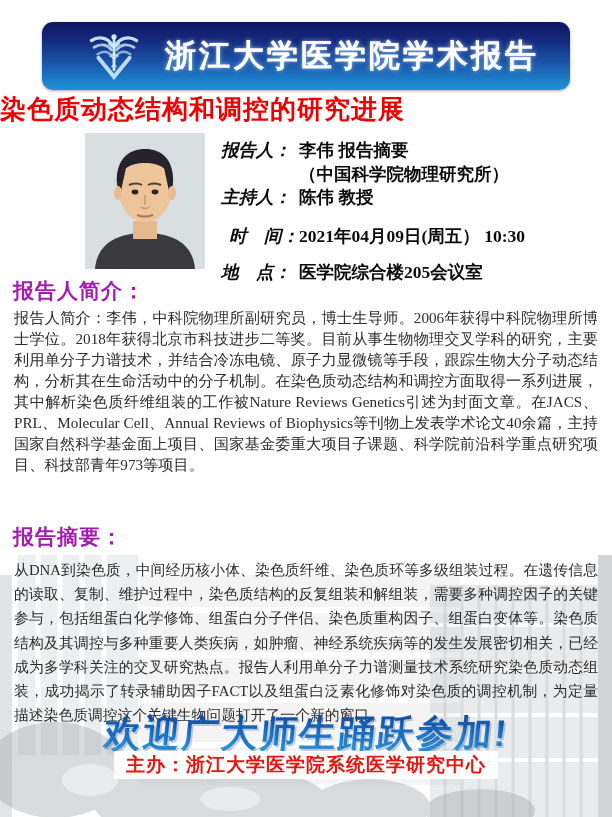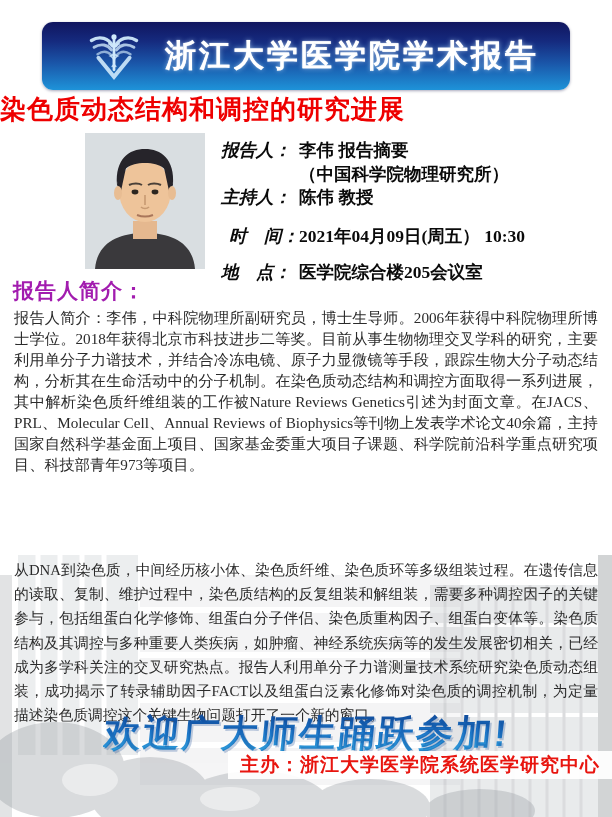--- a/index.html
+++ b/index.html
@@ -61,21 +61,21 @@
     font-size:37px;font-weight:900;letter-spacing:2px;white-space:nowrap;
   }
   .welcome span{
     display:inline-block;transform:skewX(-6deg);
     background:linear-gradient(180deg,#0d3f8e 0%,#1c74c6 45%,#35aae2 100%);
     -webkit-background-clip:text;background-clip:text;
     color:#1c74c6;-webkit-text-fill-color:transparent;
     text-shadow:2px 2px 0 rgba(13,63,142,.25);
   }
   .organizer-band{
-    position:absolute;left:0;top:751px;width:612px;text-align:right;
+    position:absolute;left:0;top:751px;width:612px;text-align:center;
   }
   .organizer{
     display:inline-block;background:rgba(255,255,255,.92);
     padding:1px 12px;
     font-family:"Liberation Serif",serif;font-weight:bold;
     font-size:19px;color:#e8150f;letter-spacing:1px;white-space:nowrap;
   }
   
   .campus-bg{position:absolute;left:0;bottom:0;width:612px;height:262px;}
 </style>
@@ -207,20 +207,21 @@
       <span class="info-label">时　间：</span><span>2021年04月09日(周五） 10:30</span>
     </div>
     <div class="info-row" style="top:122px;">
       <span class="info-label">地　点：</span><span>医学院综合楼205会议室</span>
     </div>
   </div>
 
   <div class="sec-heading" style="top:277px;">报告人简介：</div>
   <div class="body-text bio-text">报告人简介：李伟，中科院物理所副研究员，博士生导师。2006年获得中科院物理所博士学位。2018年获得北京市科技进步二等奖。目前从事生物物理交叉学科的研究，主要利用单分子力谱技术，并结合冷冻电镜、原子力显微镜等手段，跟踪生物大分子动态结构，分析其在生命活动中的分子机制。在染色质动态结构和调控方面取得一系列进展，其中解析染色质纤维组装的工作被Nature Reviews Genetics引述为封面文章。在JACS、PRL、Molecular Cell、Annual Reviews of Biophysics等刊物上发表学术论文40余篇，主持国家自然科学基金面上项目、国家基金委重大项目子课题、科学院前沿科学重点研究项目、科技部青年973等项目。</div>
 
+  <div class="sec-heading" style="top:523px;">报告摘要：</div>
   <div class="body-text abs-text">从DNA到染色质，中间经历核小体、染色质纤维、染色质环等多级组装过程。在遗传信息的读取、复制、维护过程中，染色质结构的反复组装和解组装，需要多种调控因子的关键参与，包括组蛋白化学修饰、组蛋白分子伴侣、染色质重构因子、组蛋白变体等。染色质结构及其调控与多种重要人类疾病，如肿瘤、神经系统疾病等的发生发展密切相关，已经成为多学科关注的交叉研究热点。报告人利用单分子力谱测量技术系统研究染色质动态组装，成功揭示了转录辅助因子FACT以及组蛋白泛素化修饰对染色质的调控机制，为定量描述染色质调控这个关键生物问题打开了一个新的窗口。</div>
 
   <div class="welcome">
     <span>欢迎广大师生踊跃参加!</span>
   </div>
   <div class="organizer-band">
     <span class="organizer">主办：浙江大学医学院系统医学研究中心</span>
   </div>
 
 </div>

